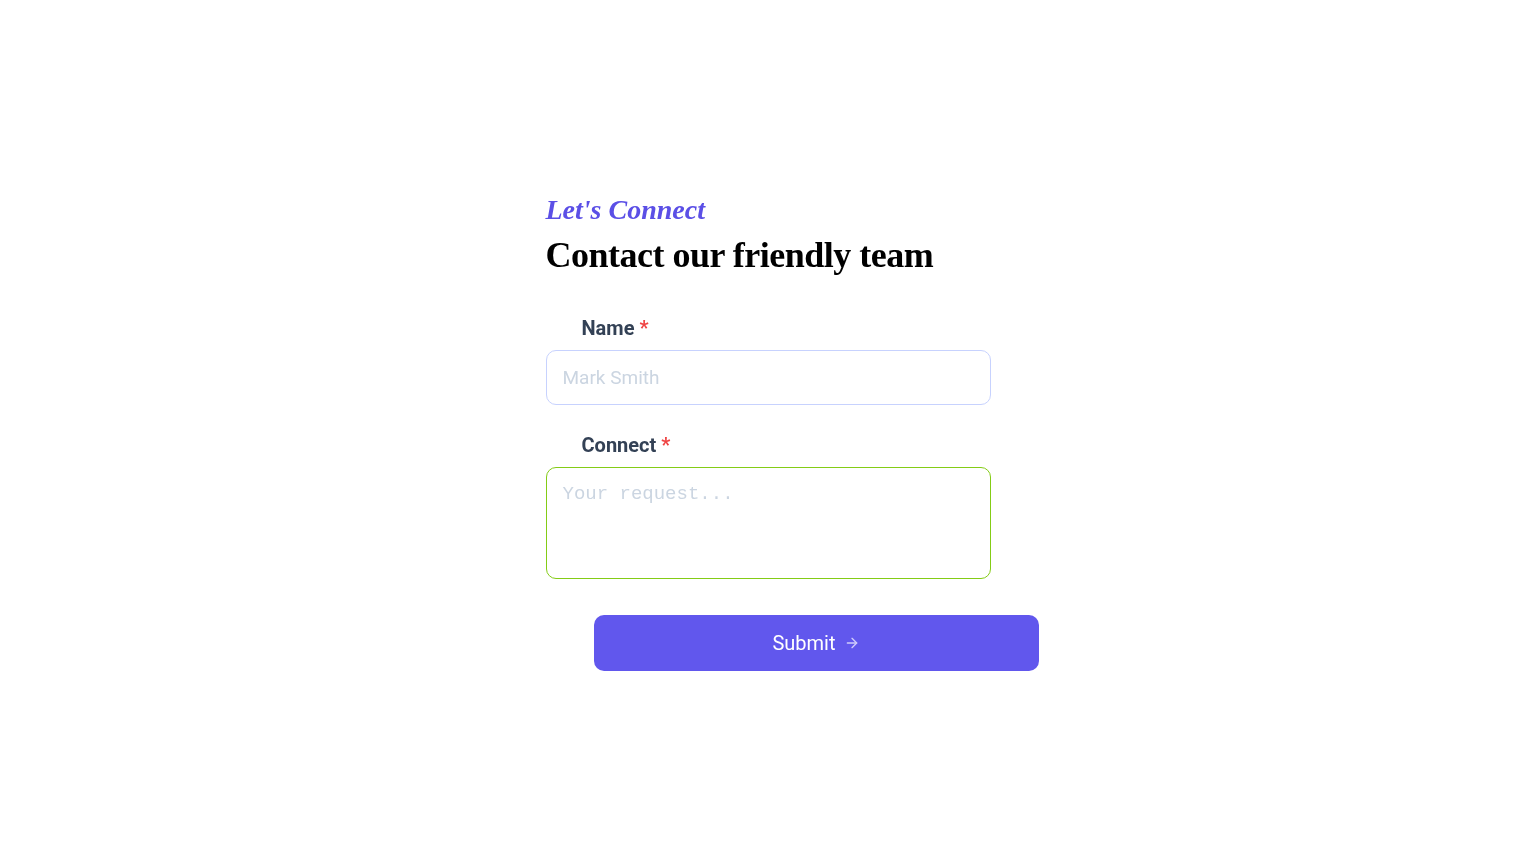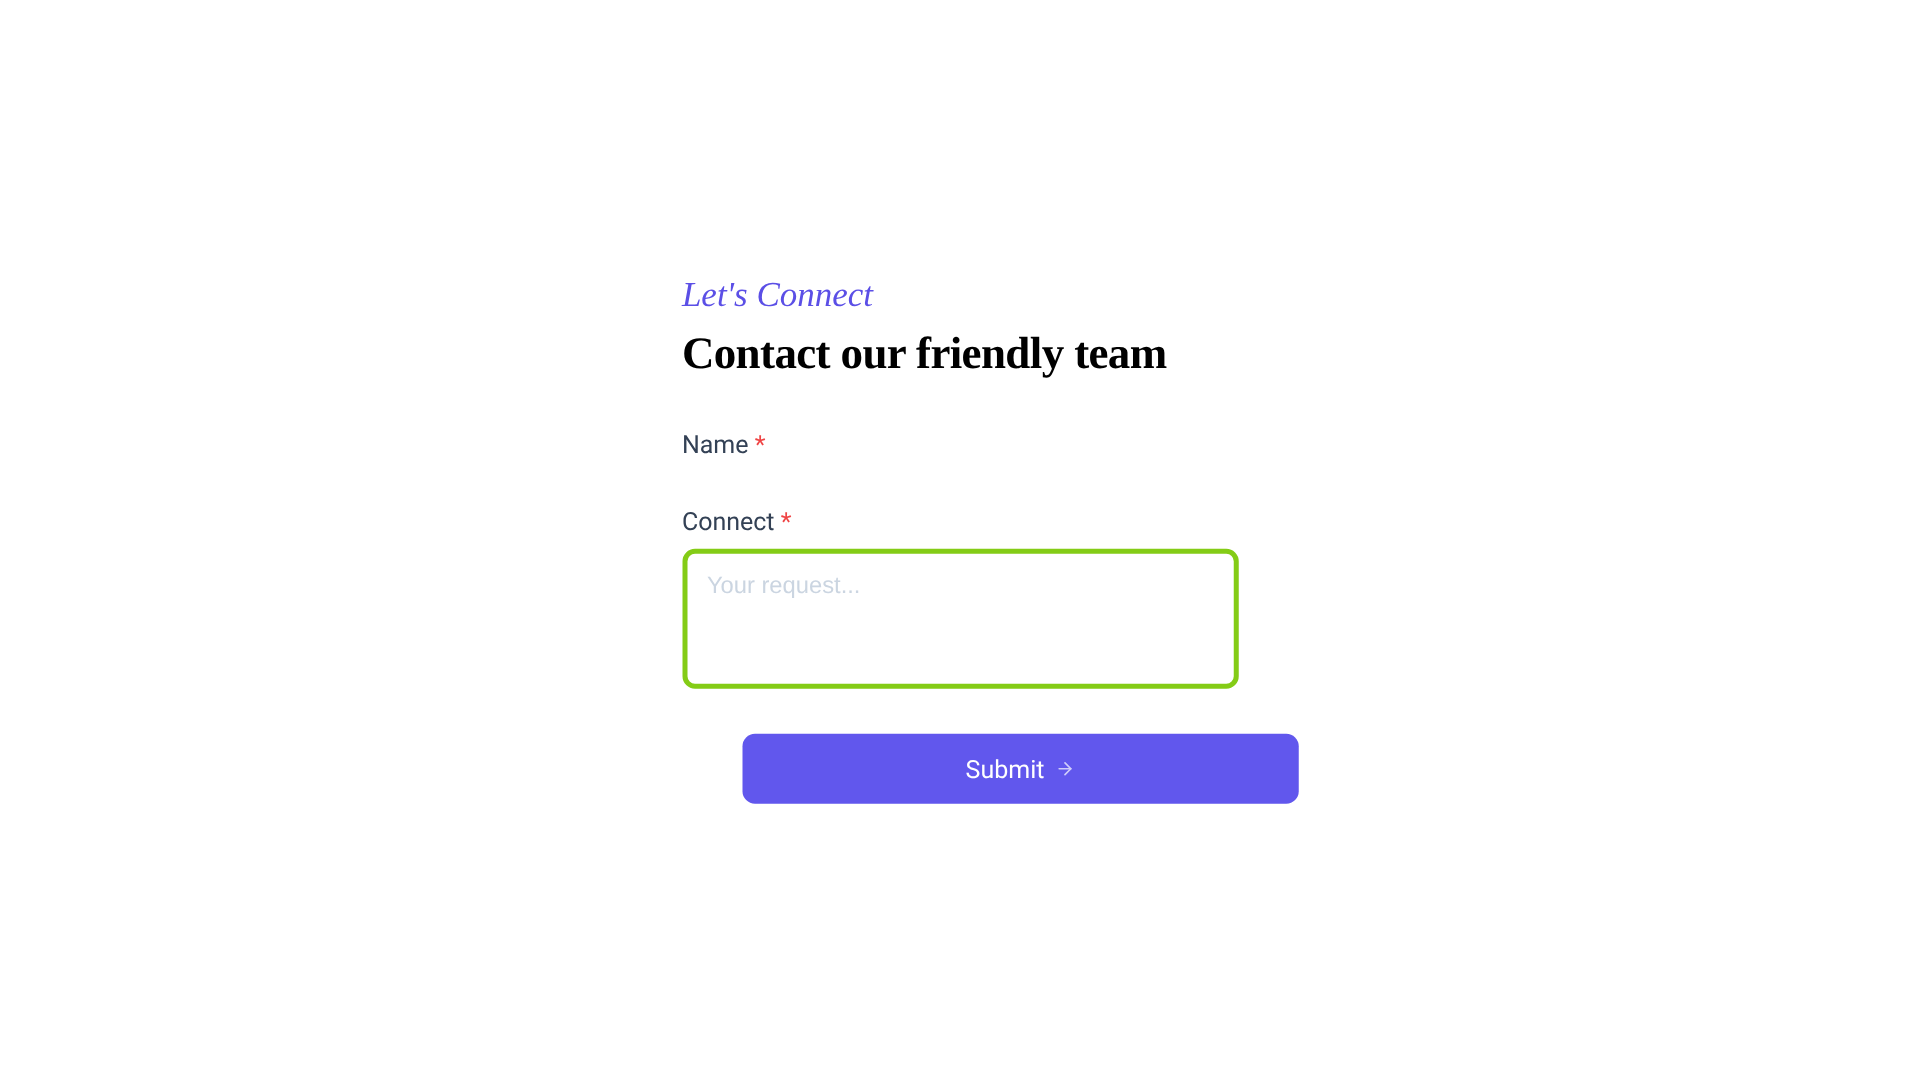--- a/index.html
+++ b/index.html
@@ -22,43 +22,44 @@
       width: 445px;
       display: flex;
       flex-direction: column;
     }
     
     .subtitle {
       font-family: 'Brush Script MT', 'Segoe Script', cursive;
       font-size: 28px;
       color: #5B4FE6;
       margin-bottom: 8px;
-      font-weight: normal;
+      font-weight: bold;
       font-style: italic;
     }
     
     .title {
       font-size: 36px;
       font-weight: 800;
       color: #000000;
       margin-bottom: 40px;
       letter-spacing: -0.5px;
       font-family: Liberation Serif, serif;
     }
     
     .field-group {
       margin-bottom: 28px;
     }
     
     .field-label {
       font-size: 20px;
       color: #334155;
-      font-weight: 400;
+      font-weight: 700;
       margin-bottom: 10px;
       display: block;
+      margin-left: 36px;
     }
     
     .required-asterisk {
       color: #ef4444;
     }
     
     .text-input {
       width: 100%;
       padding: 15px 16px;
       font-size: 19px;
@@ -70,24 +71,24 @@
     }
     
     .text-input::placeholder {
       color: #cbd5e1;
     }
     
     .textarea-input {
       width: 100%;
       padding: 15px 16px;
       font-size: 19px;
-      border: 4px solid #84cc16;
+      border: 1px solid #84cc16;
       border-radius: 10px;
       color: #334155;
-      font-family: Liberation Sans, sans-serif;
+      font-family: Liberation Mono, monospace;
       outline: none;
       resize: none;
       height: 112px;
     }
     
     .textarea-input::placeholder {
       color: #cbd5e1;
     }
     
     .submit-button {
@@ -124,20 +125,21 @@
 <body>
 
 <div class="form-container">
   <div class="subtitle">Let's Connect</div>
   <h1 class="title">Contact our friendly team</h1>
 
   <div class="field-group">
     <label class="field-label">
       <span>Name </span><span class="required-asterisk">*</span>
     </label>
+    <input type="text" class="text-input" placeholder="Mark Smith" style="">
   </div>
 
   <div class="field-group">
     <label class="field-label">
       <span>Connect </span><span class="required-asterisk">*</span>
     </label>
     <textarea class="textarea-input" placeholder="Your request..." style=""></textarea>
   </div>
 
   <button class="submit-button">

